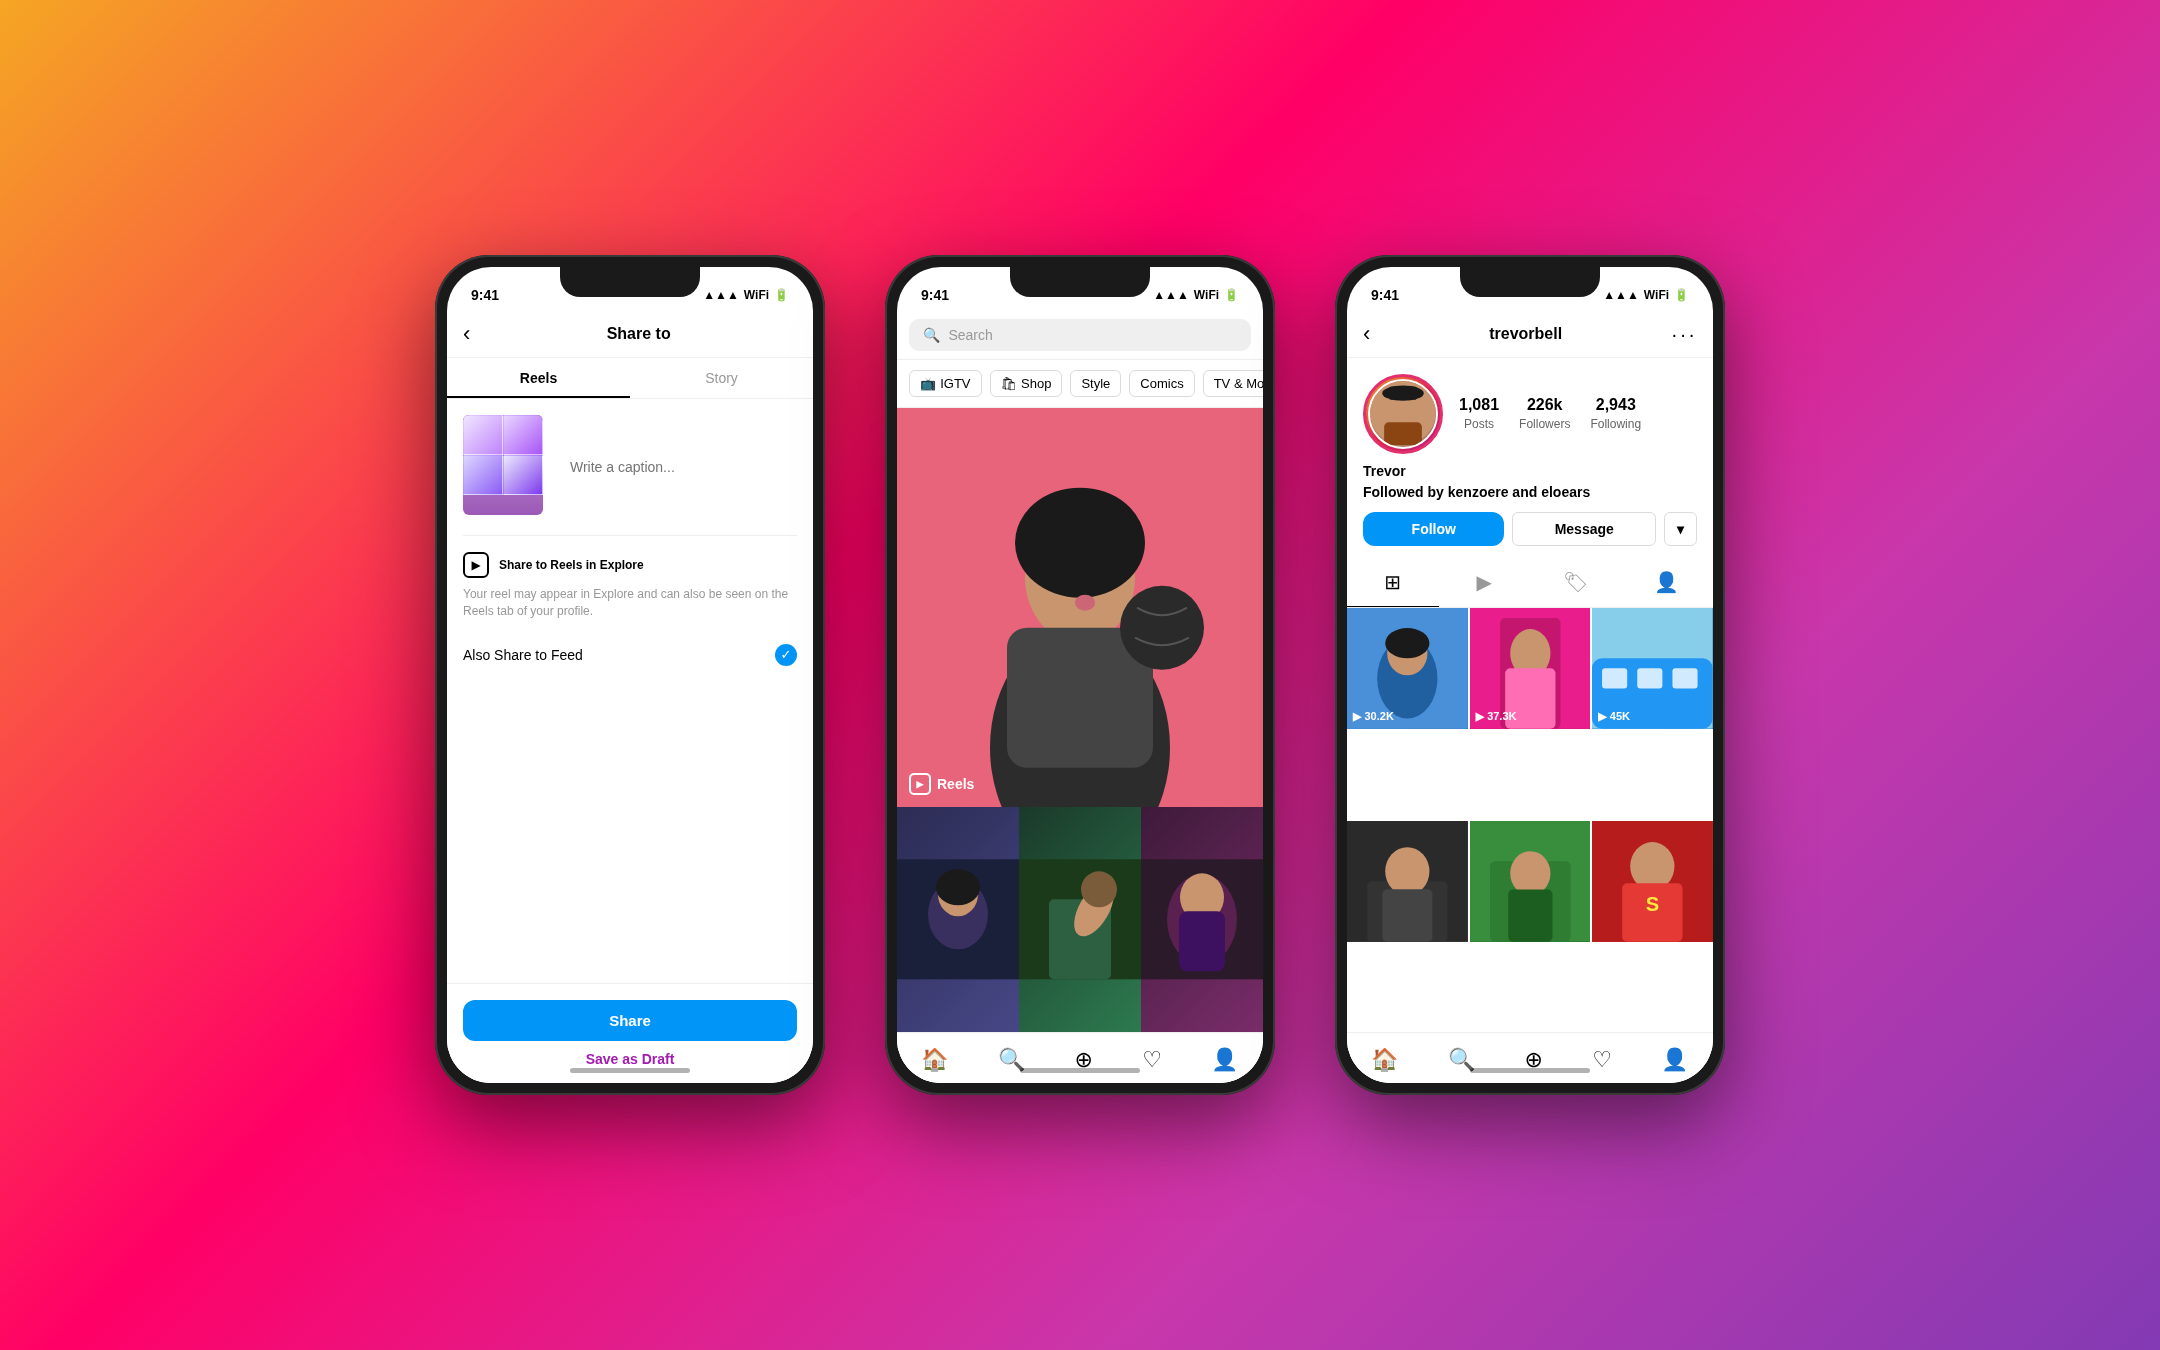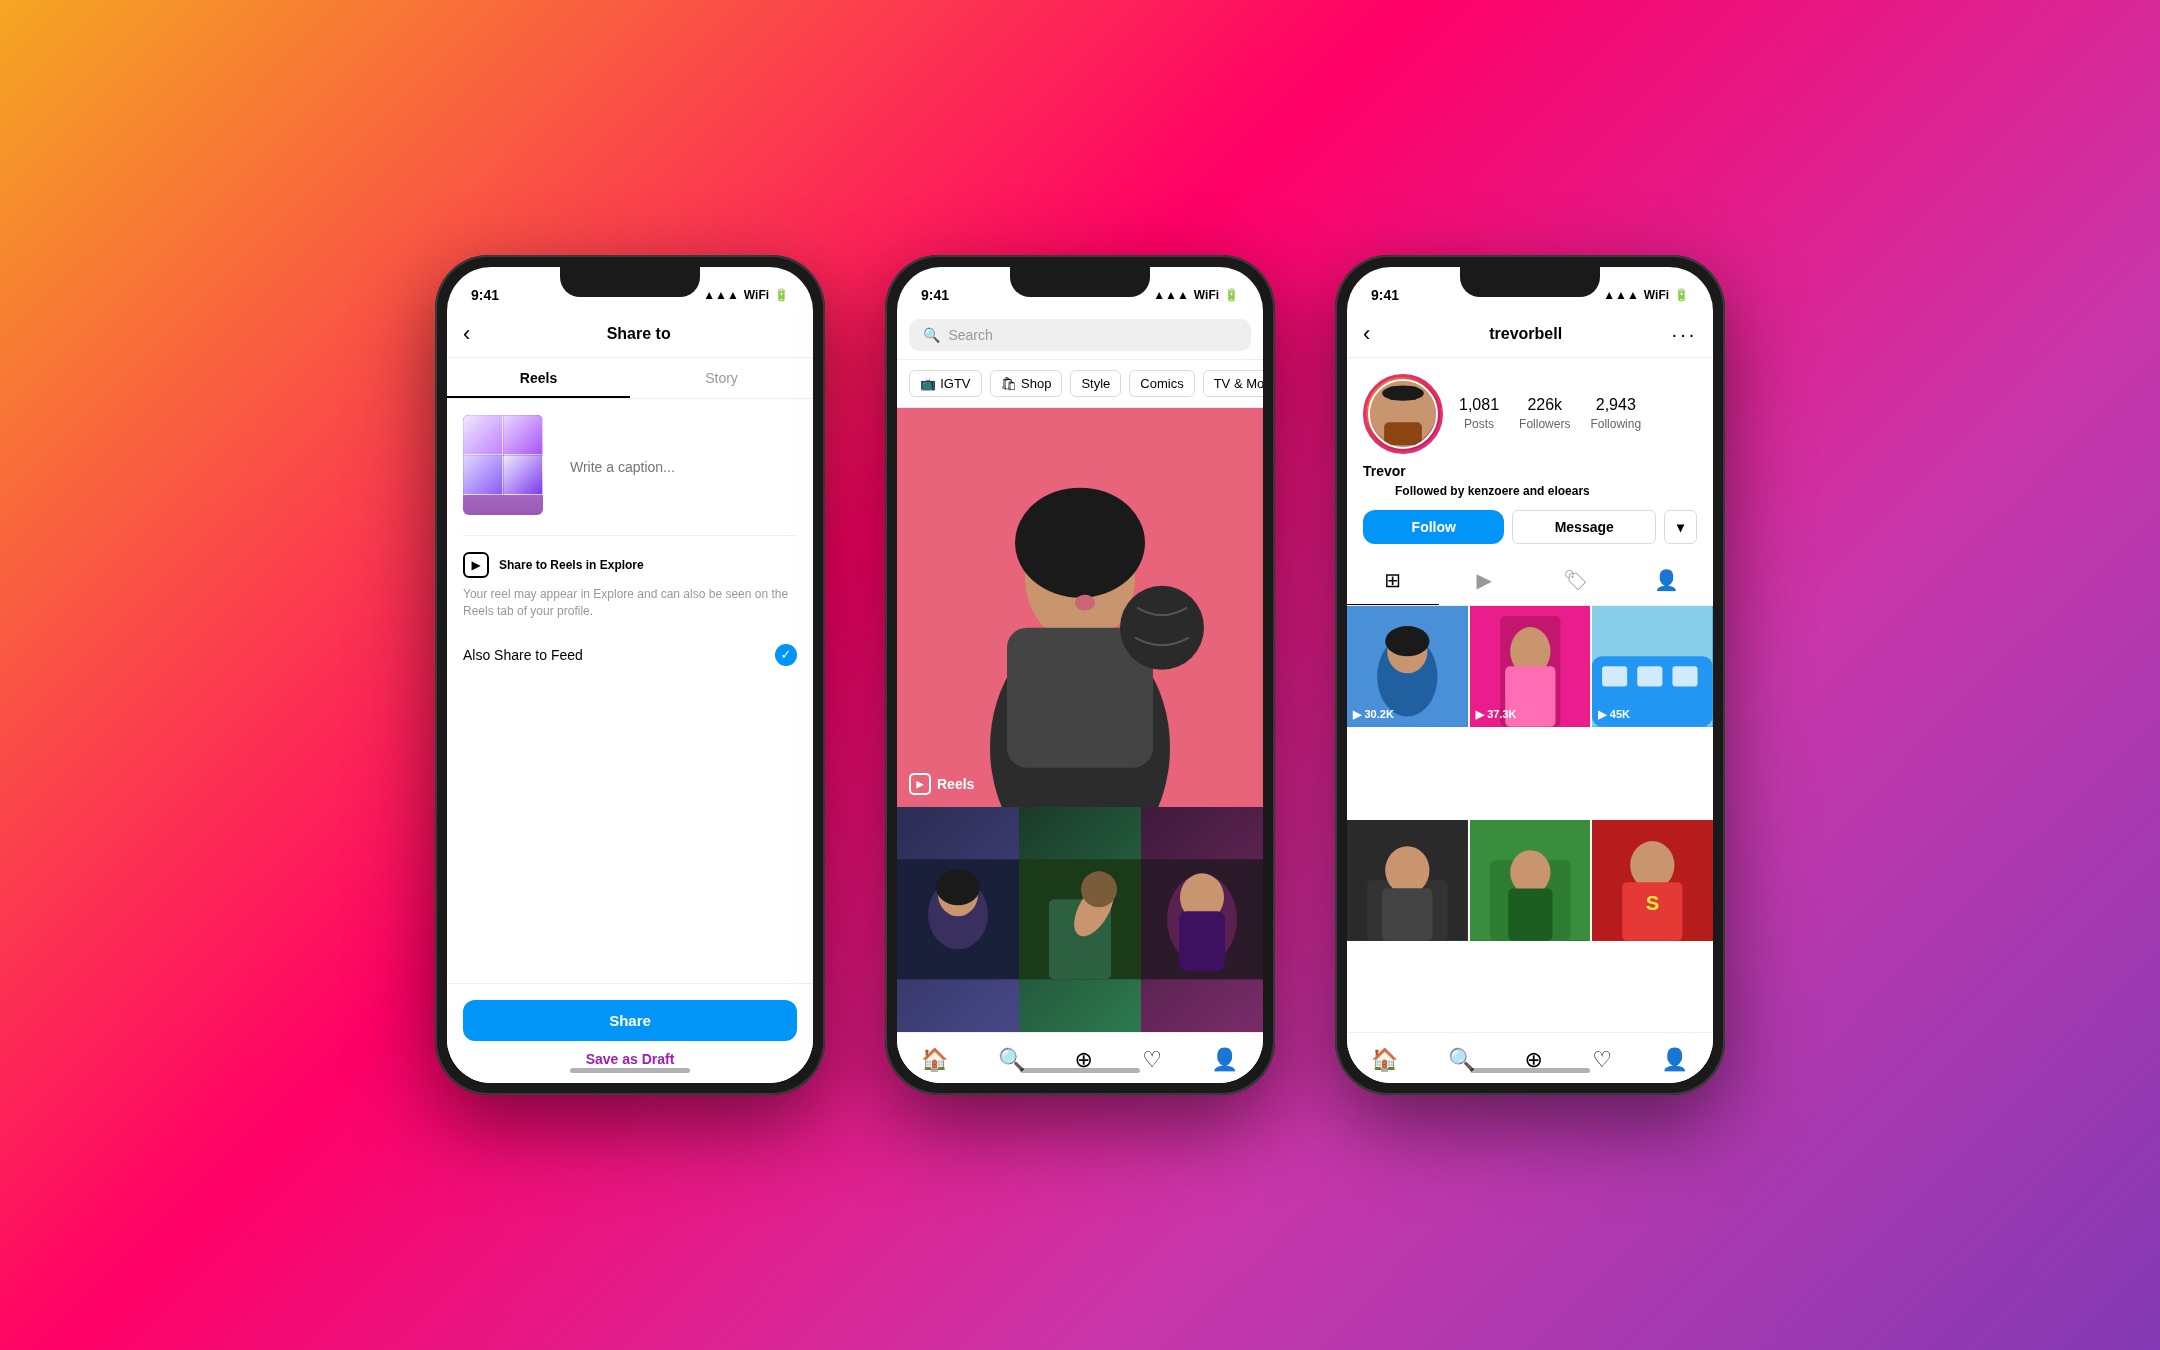--- a/index.html
+++ b/index.html
@@ -472,43 +472,42 @@
       display: flex;
       gap: 20px;
     }
 
     .stat-item {
       text-align: center;
     }
 
     .stat-number {
       font-size: 16px;
-      font-weight: 400;
+      font-weight: 700;
       display: block;
     }
 
     .stat-label {
       font-size: 12px;
       color: #666;
     }
 
     .profile-name-row {
       padding: 0 16px 4px;
     }
 
     .profile-name {
       font-size: 14px;
       font-weight: 700;
     }
 
     .followed-by {
-      font-size: 12px;
+      font-size: 14px;
       color: #666;
       padding: 0 16px 12px;
-      margin-left: 32px;
     }
 
     .followed-by span { font-weight: 600; color: #000; }
 
     .profile-actions {
       display: flex;
       gap: 8px;
       padding: 0 16px 12px;
     }
 

